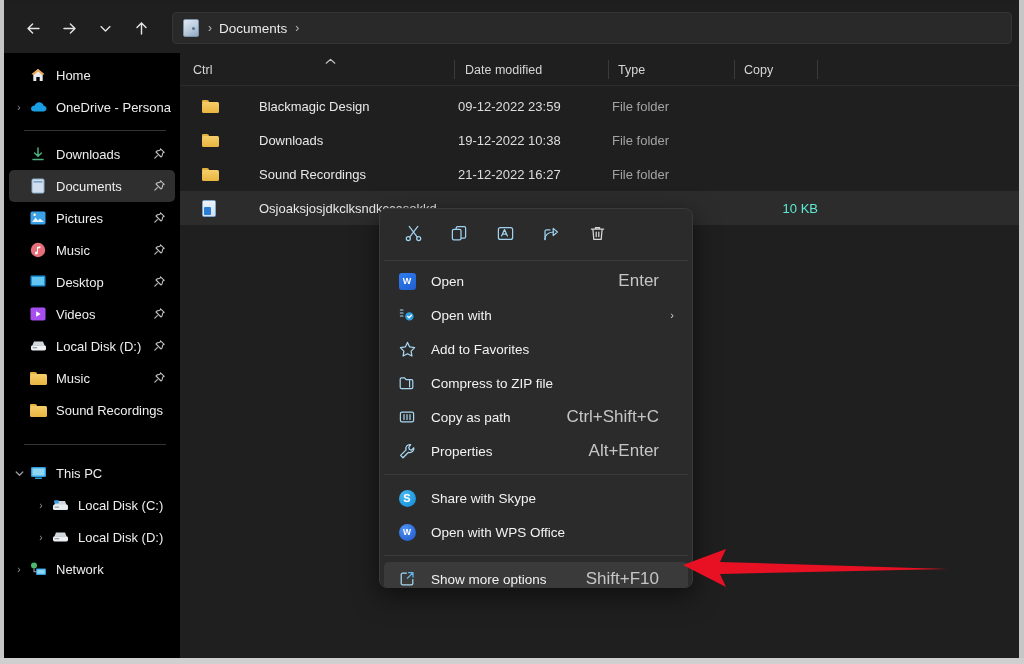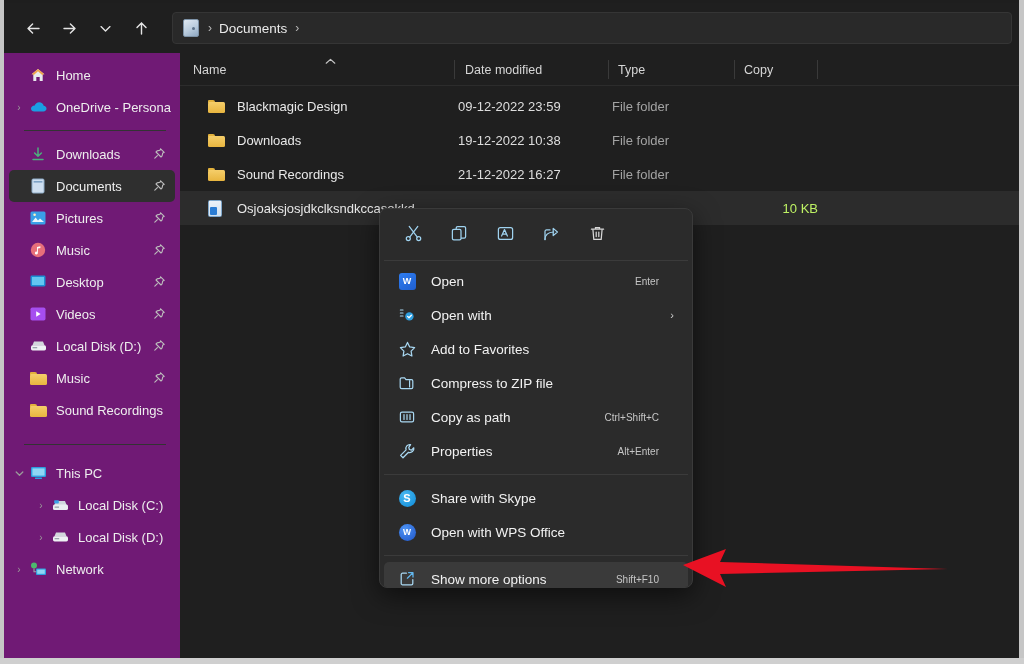--- a/index.html
+++ b/index.html
@@ -58,21 +58,21 @@
     content:""; position:absolute; right:3px; top:7px;
     width:3px; height:3px; border-radius:50%; background:#5b7088;
   }
   .addr-sep { color:#b9b9b9; font-size:12px; margin:0 7px 0 9px; }
   .addr-crumb { color:#eaeaea; font-size:13.5px; }
   .addr-sep2 { color:#b9b9b9; font-size:12px; margin-left:8px; }
 
   
   .sidebar {
     position:absolute; left:0; top:50px; width:176px; height:605px;
-    background:#701a75;
+    background:#000000;
     padding-top:6px;
   }
   .side-item {
     position:relative;
     height:32px; margin:0 5px; border-radius:5px;
     display:flex; align-items:center;
     color:#eeeeee; font-size:13px;
     cursor:default;
   }
   .side-item.selected { background:#2f2f2f; }
@@ -120,24 +120,24 @@
   .sort-caret {
     position:absolute; left:145px; top:3px; color:#c5c5c5; font-size:10px;
   }
   .row {
     position:relative; height:34px;
     display:flex; align-items:center;
     font-size:13px; color:#e8e8e8;
   }
   .row.selected { background:#2c2c2c; }
   .cell { position:absolute; display:flex; align-items:center; white-space:nowrap; }
-  .cell.name { left:28px; }
+  .cell.name { left:22px;gap:28px; }
   .cell.date { left:278px; color:#dedede; }
   .cell.type { left:432px; color:#a3a3a3; }
-  .cell.size { left:558px; color:#bef264; width:80px; justify-content:flex-end; }
+  .cell.size { left:558px; color:#5eead4; width:80px; justify-content:flex-end; }
   .row-ico { width:19px; margin-right:10px; display:flex; align-items:center; }
   .docico {
     width:14px; height:17px; border-radius:1.5px;
     background:linear-gradient(170deg,#eef3f9 0%,#cfe0f0 100%);
     border:1px solid #7fa7cb; position:relative;
   }
   .docico::after{
     content:""; position:absolute; left:1px; bottom:1px; width:7px; height:8px;
     background:#2b7cd3; border-radius:1px;
   }
@@ -166,21 +166,21 @@
     position:relative; height:34px; margin:0 4px; border-radius:5px;
     display:flex; align-items:center; color:#f2f2f2; font-size:13.5px;
   }
   .ctx-item.hl { background:#3a3a3a; }
   .ctx-ico {
     width:20px; height:20px; flex:none; margin:0 14px 0 13px;
     display:flex; align-items:center; justify-content:center;
     color:#a9d8f2;
   }
   .ctx-accel {
-    position:absolute; right:29px; color:#c6c6c6; font-size:10px;
+    position:absolute; right:29px; color:#c6c6c6; font-size:17px;
   }
   .ctx-sub {
     position:absolute; right:14px; color:#cfcfcf; font-size:11px;
   }
   .sq { width:17px; height:17px; border-radius:3px; display:flex;
         align-items:center; justify-content:center; font-size:9px;
         font-weight:bold; color:#fff; font-family:"Liberation Sans",sans-serif; }
   .sq.wps { background:linear-gradient(145deg,#2f7df0,#1f5fd0); }
   .sq.skype { background:radial-gradient(circle at 35% 30%,#48b8f0,#0d8ad8); border-radius:50%; }
 
@@ -450,21 +450,21 @@
             </svg>
         </span>
         <span class="side-label">Network</span>
       </div>
     </div>
 
     <div class="content">
 
       <div class="col-head">
         <div class="ch" style="left:13px;">
-          <span>Name</span>
+          <span>Ctrl</span>
         </div>
         <span class="sort-caret">
           <svg width="11" height="7" viewBox="0 0 11 7" fill="none" stroke="#c5c5c5" stroke-width="1.2">
               <path d="M1.2 5.2L5.5 1.4 9.8 5.2" stroke-linecap="round" stroke-linejoin="round"></path>
             </svg>
         </span>
         <div class="ch-div" style="left:274px;"></div>
         <div class="ch" style="left:285px;">
           <span>Date modified</span>
         </div>

